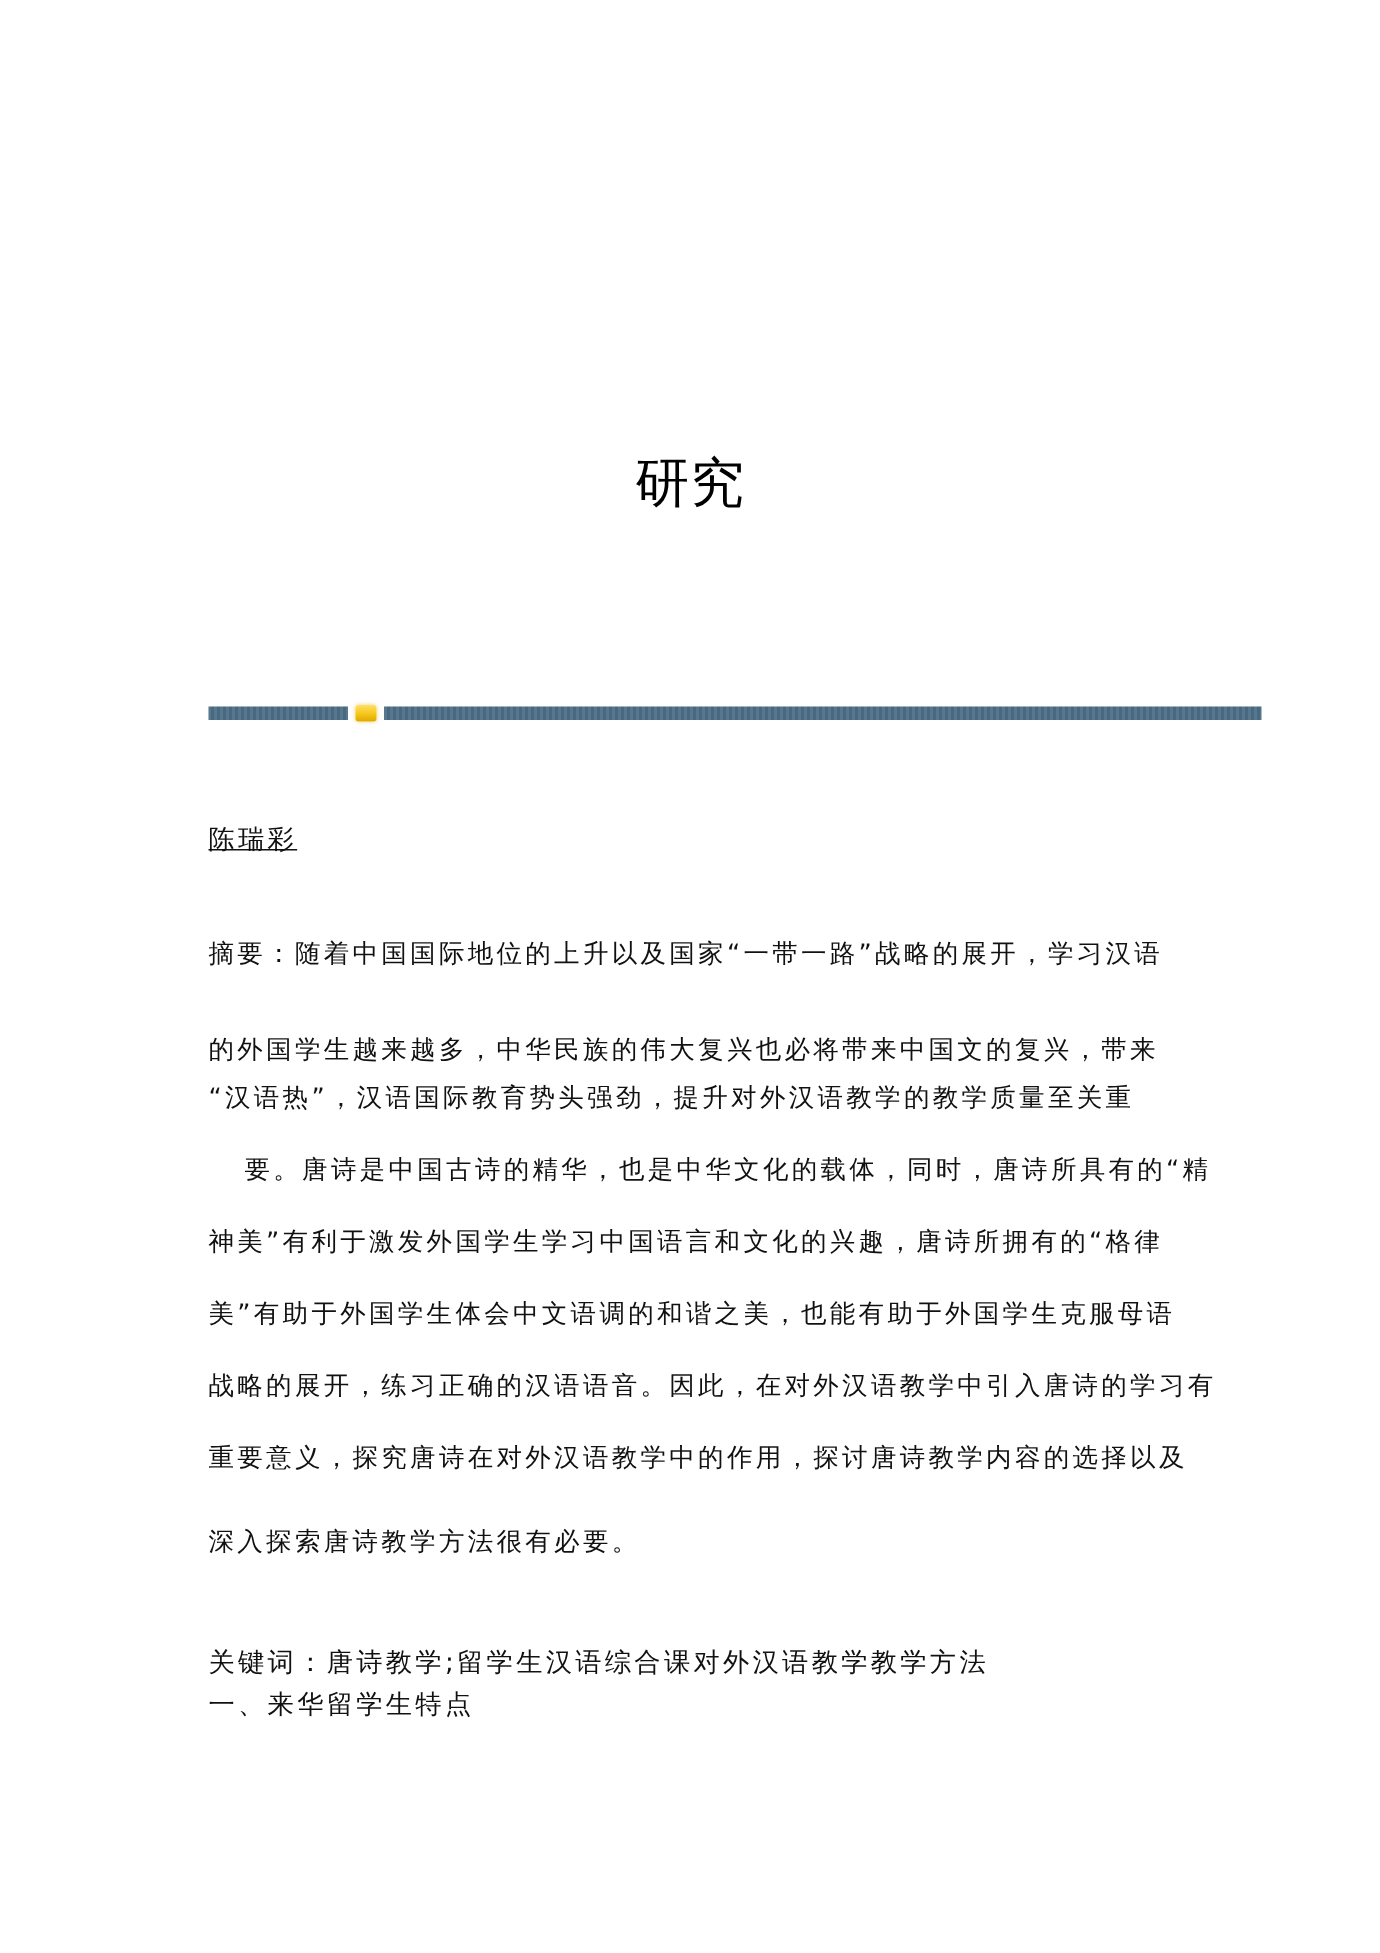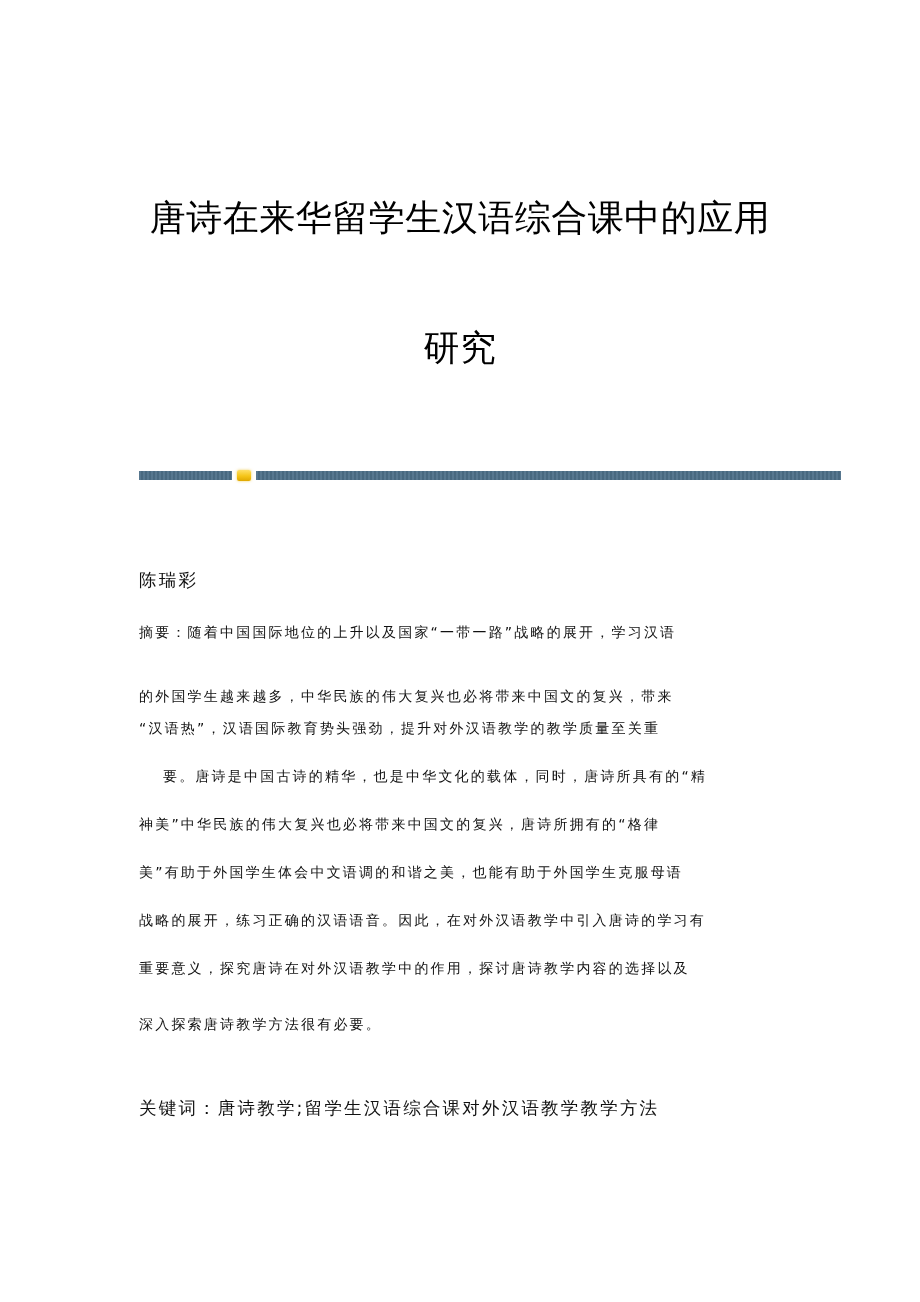--- a/index.html
+++ b/index.html
@@ -27,21 +27,21 @@
       left: 0;
       width: 920px;
       text-align: center;
       font-family: "DejaVu Serif", "Liberation Serif", serif;
       font-size: 36px;
       letter-spacing: 0.5px;
       color: #000;
       white-space: nowrap;
     }
     .title.line1 { top: 194px; }
-    .title.line2 { top: 324px; }
+    .title.line2 { top: 298px; }
 
     .divider {
       position: absolute;
       top: 471px;
       left: 139px;
       height: 9px;
       width: 702px;
     }
     .divider .seg {
       position: absolute;
@@ -67,49 +67,49 @@
     .text {
       position: absolute;
       left: 139px;
       width: 640px;
       font-family: "DejaVu Sans", "Liberation Sans", sans-serif;
       font-size: 17.5px;
       color: #111;
       letter-spacing: 2.2px;
       white-space: nowrap;
     }
-    .author { top: 568px; }
-    .abstract-line { position: absolute; left: 139px; font-size: 14px; letter-spacing: 2.2px; white-space: nowrap; color:#111; font-family: "DejaVu Sans", "Liberation Sans", sans-serif; }
+    .author { top: 547px; text-decoration: underline; }
+    .abstract-line { position: absolute; left: 139px; font-size: 17px; letter-spacing: 2.2px; white-space: nowrap; color:#111; font-family: "DejaVu Sans", "Liberation Sans", sans-serif; }
     .keywords { top: 1096px; }
     .section { top: 1124px; }
   </style>
 </head>
 <body>
 
 <div class="page">
 
-  <div class="title line1">唐诗在来华留学生汉语综合课中的应用</div>
   <div class="title line2">研究</div>
 
   <div class="divider">
     <div class="seg left"></div>
     <div class="gem"></div>
     <div class="seg right"></div>
   </div>
 
   <div class="text author">陈瑞彩</div>
 
   <div>
     <div class="abstract-line" style="top:624px;">摘要：随着中国国际地位的上升以及国家“一带一路”战略的展开，学习汉语</div>
     <div class="abstract-line" style="top:688px;">的外国学生越来越多，中华民族的伟大复兴也必将带来中国文的复兴，带来</div>
     <div class="abstract-line" style="top:720px;">“汉语热”，汉语国际教育势头强劲，提升对外汉语教学的教学质量至关重</div>
     <div class="abstract-line" style="top:768px;margin-left:24px;">要。唐诗是中国古诗的精华，也是中华文化的载体，同时，唐诗所具有的“精</div>
-    <div class="abstract-line" style="top:816px;">神美”中华民族的伟大复兴也必将带来中国文的复兴，唐诗所拥有的“格律</div>
+    <div class="abstract-line" style="top:816px;">神美”有利于激发外国学生学习中国语言和文化的兴趣，唐诗所拥有的“格律</div>
     <div class="abstract-line" style="top:864px;">美”有助于外国学生体会中文语调的和谐之美，也能有助于外国学生克服母语</div>
     <div class="abstract-line" style="top:912px;">战略的展开，练习正确的汉语语音。因此，在对外汉语教学中引入唐诗的学习有</div>
     <div class="abstract-line" style="top:960px;">重要意义，探究唐诗在对外汉语教学中的作用，探讨唐诗教学内容的选择以及</div>
     <div class="abstract-line" style="top:1016px;">深入探索唐诗教学方法很有必要。</div>
   </div>
 
   <div class="text keywords">关键词：唐诗教学;留学生汉语综合课对外汉语教学教学方法</div>
 
+  <div class="text section">一、来华留学生特点</div>
 
 </div>
 
 </body></html>

